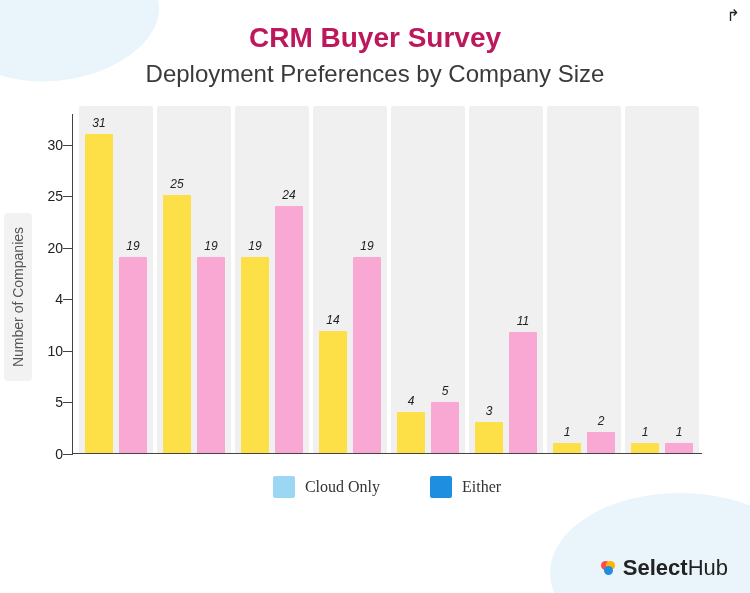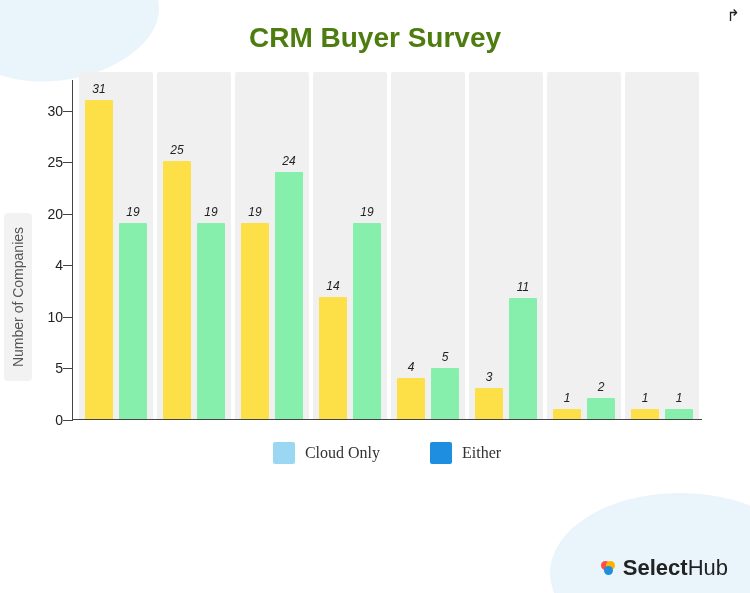--- a/index.html
+++ b/index.html
@@ -39,21 +39,21 @@
   }
   .titles {
     position: relative;
     z-index: 1;
     text-align: center;
     padding-top: 22px;
   }
   .title {
     font-size: 28px;
     font-weight: 700;
-    color: #4d7c0f;
+    color: #be185d;
     margin: 0;
   }
   .subtitle {
     font-size: 24px;
     font-weight: 400;
     color: #3a3a3a;
     margin: 6px 0 0 0;
   }
   .chart-wrap {
     position: relative;
@@ -115,21 +115,21 @@
     z-index: 0;
   }
   .bar {
     position: absolute;
     bottom: 0;
     width: 28px;
     z-index: 1;
     border-radius: 1px 1px 0 0;
   }
   .bar.cloud { left: 4px; background: #fde047; font-style: italic; }
-  .bar.either { right: 4px; background: #86efac; font-style: italic; }
+  .bar.either { right: 4px; background: #f9a8d4; font-style: italic; }
   .bar-label {
     position: absolute;
     width: 28px;
     text-align: center;
     font-size: 12px;
     color: #222;
     bottom: 100%;
     padding-bottom: 4px;
     z-index: 2;
   }
@@ -179,20 +179,21 @@
 <body>
 
 <div class="frame">
   <div class="blob tl"></div>
   <div class="blob br"></div>
 
   <div class="share-icon">↱</div>
 
   <div class="titles">
     <h1 class="title">CRM Buyer Survey</h1>
+    <h2 class="subtitle">Deployment Preferences by Company Size</h2>
   </div>
 
   <div class="yaxis-title">Number of Companies</div>
 
   <div class="chart-wrap">
     <div class="plot" id="plot">
         <div class="y-tick" style="top: 340px;"></div>
         <div class="y-tick-label" style="top: 340px;">0</div>
         <div class="y-tick" style="top: 288.485px;"></div>
         <div class="y-tick-label" style="top: 288.485px;">5</div>

